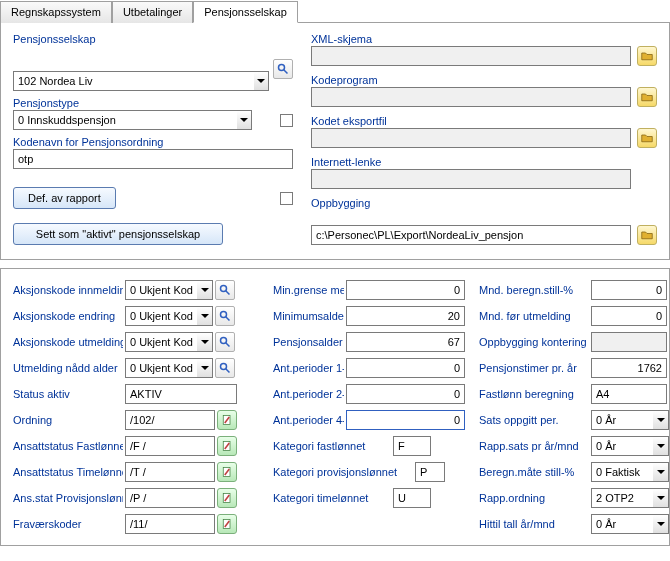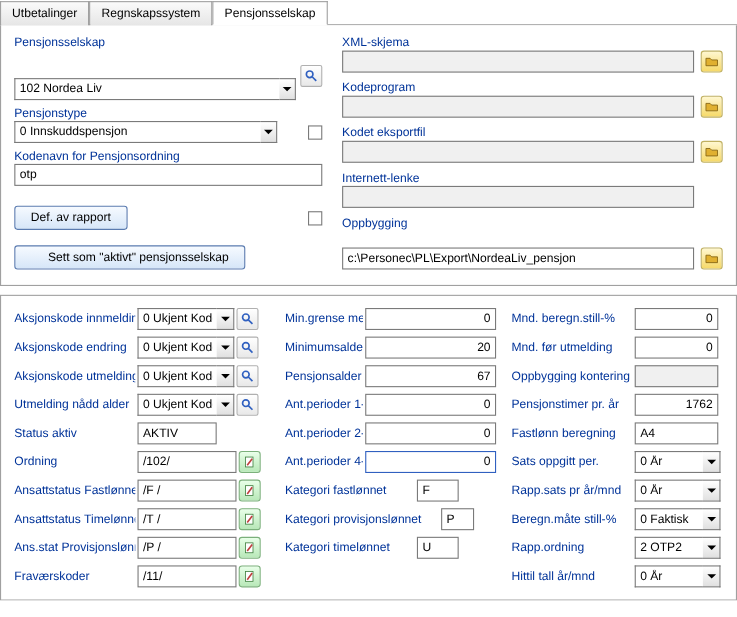--- a/index.html
+++ b/index.html
@@ -64,21 +64,20 @@
   input[readonly] { background: #f0f0f0; }
   .btn {
     font-family: inherit;
     font-size: 11px;
     padding: 3px 14px;
     border: 1px solid #5a7bb0;
     background: linear-gradient(#f6faff, #d6e6f8);
     border-radius: 3px;
     cursor: pointer;
     height: 22px;
-    text-align: right;
   }
   .btn.blue {
   }
   .icon-btn {
     width: 20px;
     height: 20px;
     border: 1px solid #c0b060;
     background: linear-gradient(#fff7d0, #f6d968);
     border-radius: 3px;
     display: flex;
@@ -135,31 +134,31 @@
   .gcol.c3{flex:1;}
   .grow{display:flex;align-items:center;gap:2px;height:22px;}
   .glabel{color:#003399;font-size:11px;white-space:nowrap;overflow:hidden;}
   .c1 .glabel{width:110px;}
   .c2 .glabel{width:118px;}
   .c3 .glabel{width:110px;}
   .c1 .combo input{width:72px;}
   .gval{width:60px;text-align:right;}
   .gval.small{width:38px;text-align:left;}
   .gval.left{text-align:left;}
-  .c1 .gval{width:72px;text-align:left;}
+  .c1 .gval{width:112px;text-align:left;}
   .c1 .gval.slash{width:90px;}
   .c3 .combo input{width:62px;}
   .c3 .gval{width:76px;}
 </style>
 </head>
 <body>
 
 <div class="tabs">
+  <div class="tab">Regnskapssystem</div>
   <div class="tab">Utbetalinger</div>
-  <div class="tab">Regnskapssystem</div>
   <div class="tab active">Pensjonsselskap</div>
 </div>
 
 <div class="panel">
   <div class="two-col">
 
     <div class="col" style="flex:0 0 280px;">
       <div class="field">
         <span class="label-over">Pensjonsselskap</span>
         <div class="inline-row">

